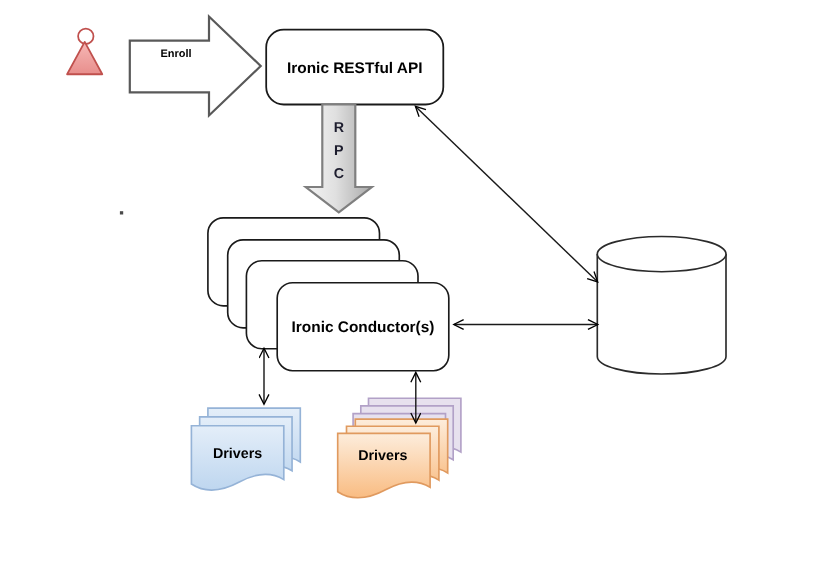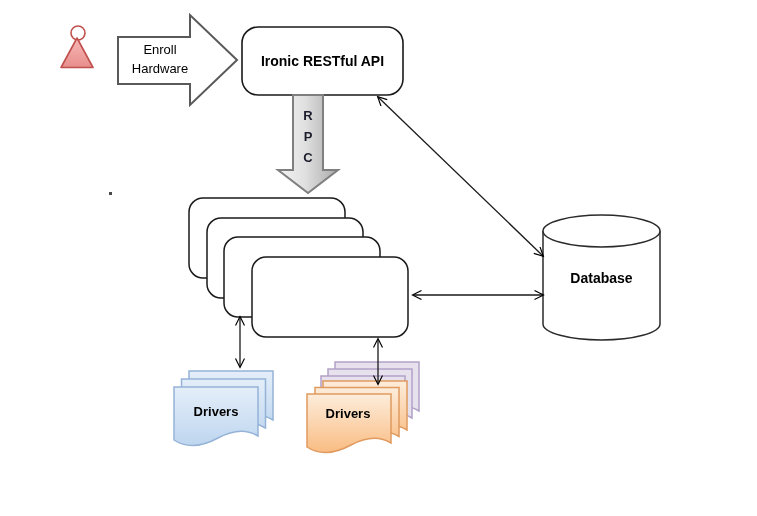--- a/index.html
+++ b/index.html
@@ -11,21 +11,21 @@
     overflow:hidden;
   }
   #shapes{position:absolute;left:0;top:0;z-index:0;}
   .lbl{
     position:absolute;z-index:2;color:#000;
     text-align:center;
     font-family:"Liberation Sans",sans-serif;
   }
   .lbl.center{display:flex;align-items:center;justify-content:center;font-weight:bold;}
   #actor-label{left:28px;top:73px;width:98px;font-size:11px;font-weight:bold;line-height:12px;}
-  #enroll-label{left:116px;top:40px;width:88px;font-size:13px;line-height:19px;}
+  #enroll-label{left:116px;top:40px;width:88px;font-size:10px;line-height:19px;font-weight:bold;}
   #api-label{left:242px;top:27px;width:161px;height:68px;font-size:14px;}
   #rpc-letters{left:291px;top:105px;width:34px;font-size:13px;line-height:21px;color:#1d1d2e;font-weight:bold;}
   #conductor-label{left:252px;top:257px;width:156px;height:80px;font-size:14px;}
   #database-label{left:543px;top:231px;width:117px;height:93px;font-size:14px;}
   #drivers-left-label{left:173px;top:392px;width:86px;height:38px;font-size:13px;}
   #drivers-right-label{left:306px;top:398px;width:84px;height:30px;font-size:13px;}
   #stray-dot{position:absolute;left:109px;top:192px;width:3px;height:3px;background:#4a4a4a;z-index:1;}
 </style>
 </head>
 <body>
@@ -97,32 +97,31 @@
       <path d="M1,1 L85,1 L85,50 C72,42 58,45 45,52 C32,59 16,64 1,54 Z" transform="translate(306,393)" fill="url(#orangeGrad)" stroke="#E09A5F" stroke-width="1.5"></path>
     </g>
 
     <line x1="240" y1="317" x2="240" y2="367" stroke="#1a1a1a" stroke-width="1.3" marker-start="url(#ah)" marker-end="url(#ah)"></line>
     <line x1="378" y1="339" x2="378" y2="384" stroke="#1a1a1a" stroke-width="1.3" marker-start="url(#ah)" marker-end="url(#ah)"></line>
   </svg>
 
 
   <div id="enroll-label" class="lbl">
     <div>Enroll</div>
-    <div>Hardware</div>
   </div>
 
   <div id="api-label" class="lbl center">Ironic RESTful API</div>
 
   <div id="rpc-letters" class="lbl">
     <div>R</div>
     <div>P</div>
     <div>C</div>
   </div>
 
+  <div id="conductor-label" class="lbl center">Ironic Conductor(s)</div>
 
-  <div id="database-label" class="lbl center">Database</div>
 
   <div id="drivers-left-label" class="lbl center">Drivers</div>
 
   <div id="drivers-right-label" class="lbl center">Drivers</div>
 
   <div id="stray-dot"></div>
 </div>
 
 </body></html>

